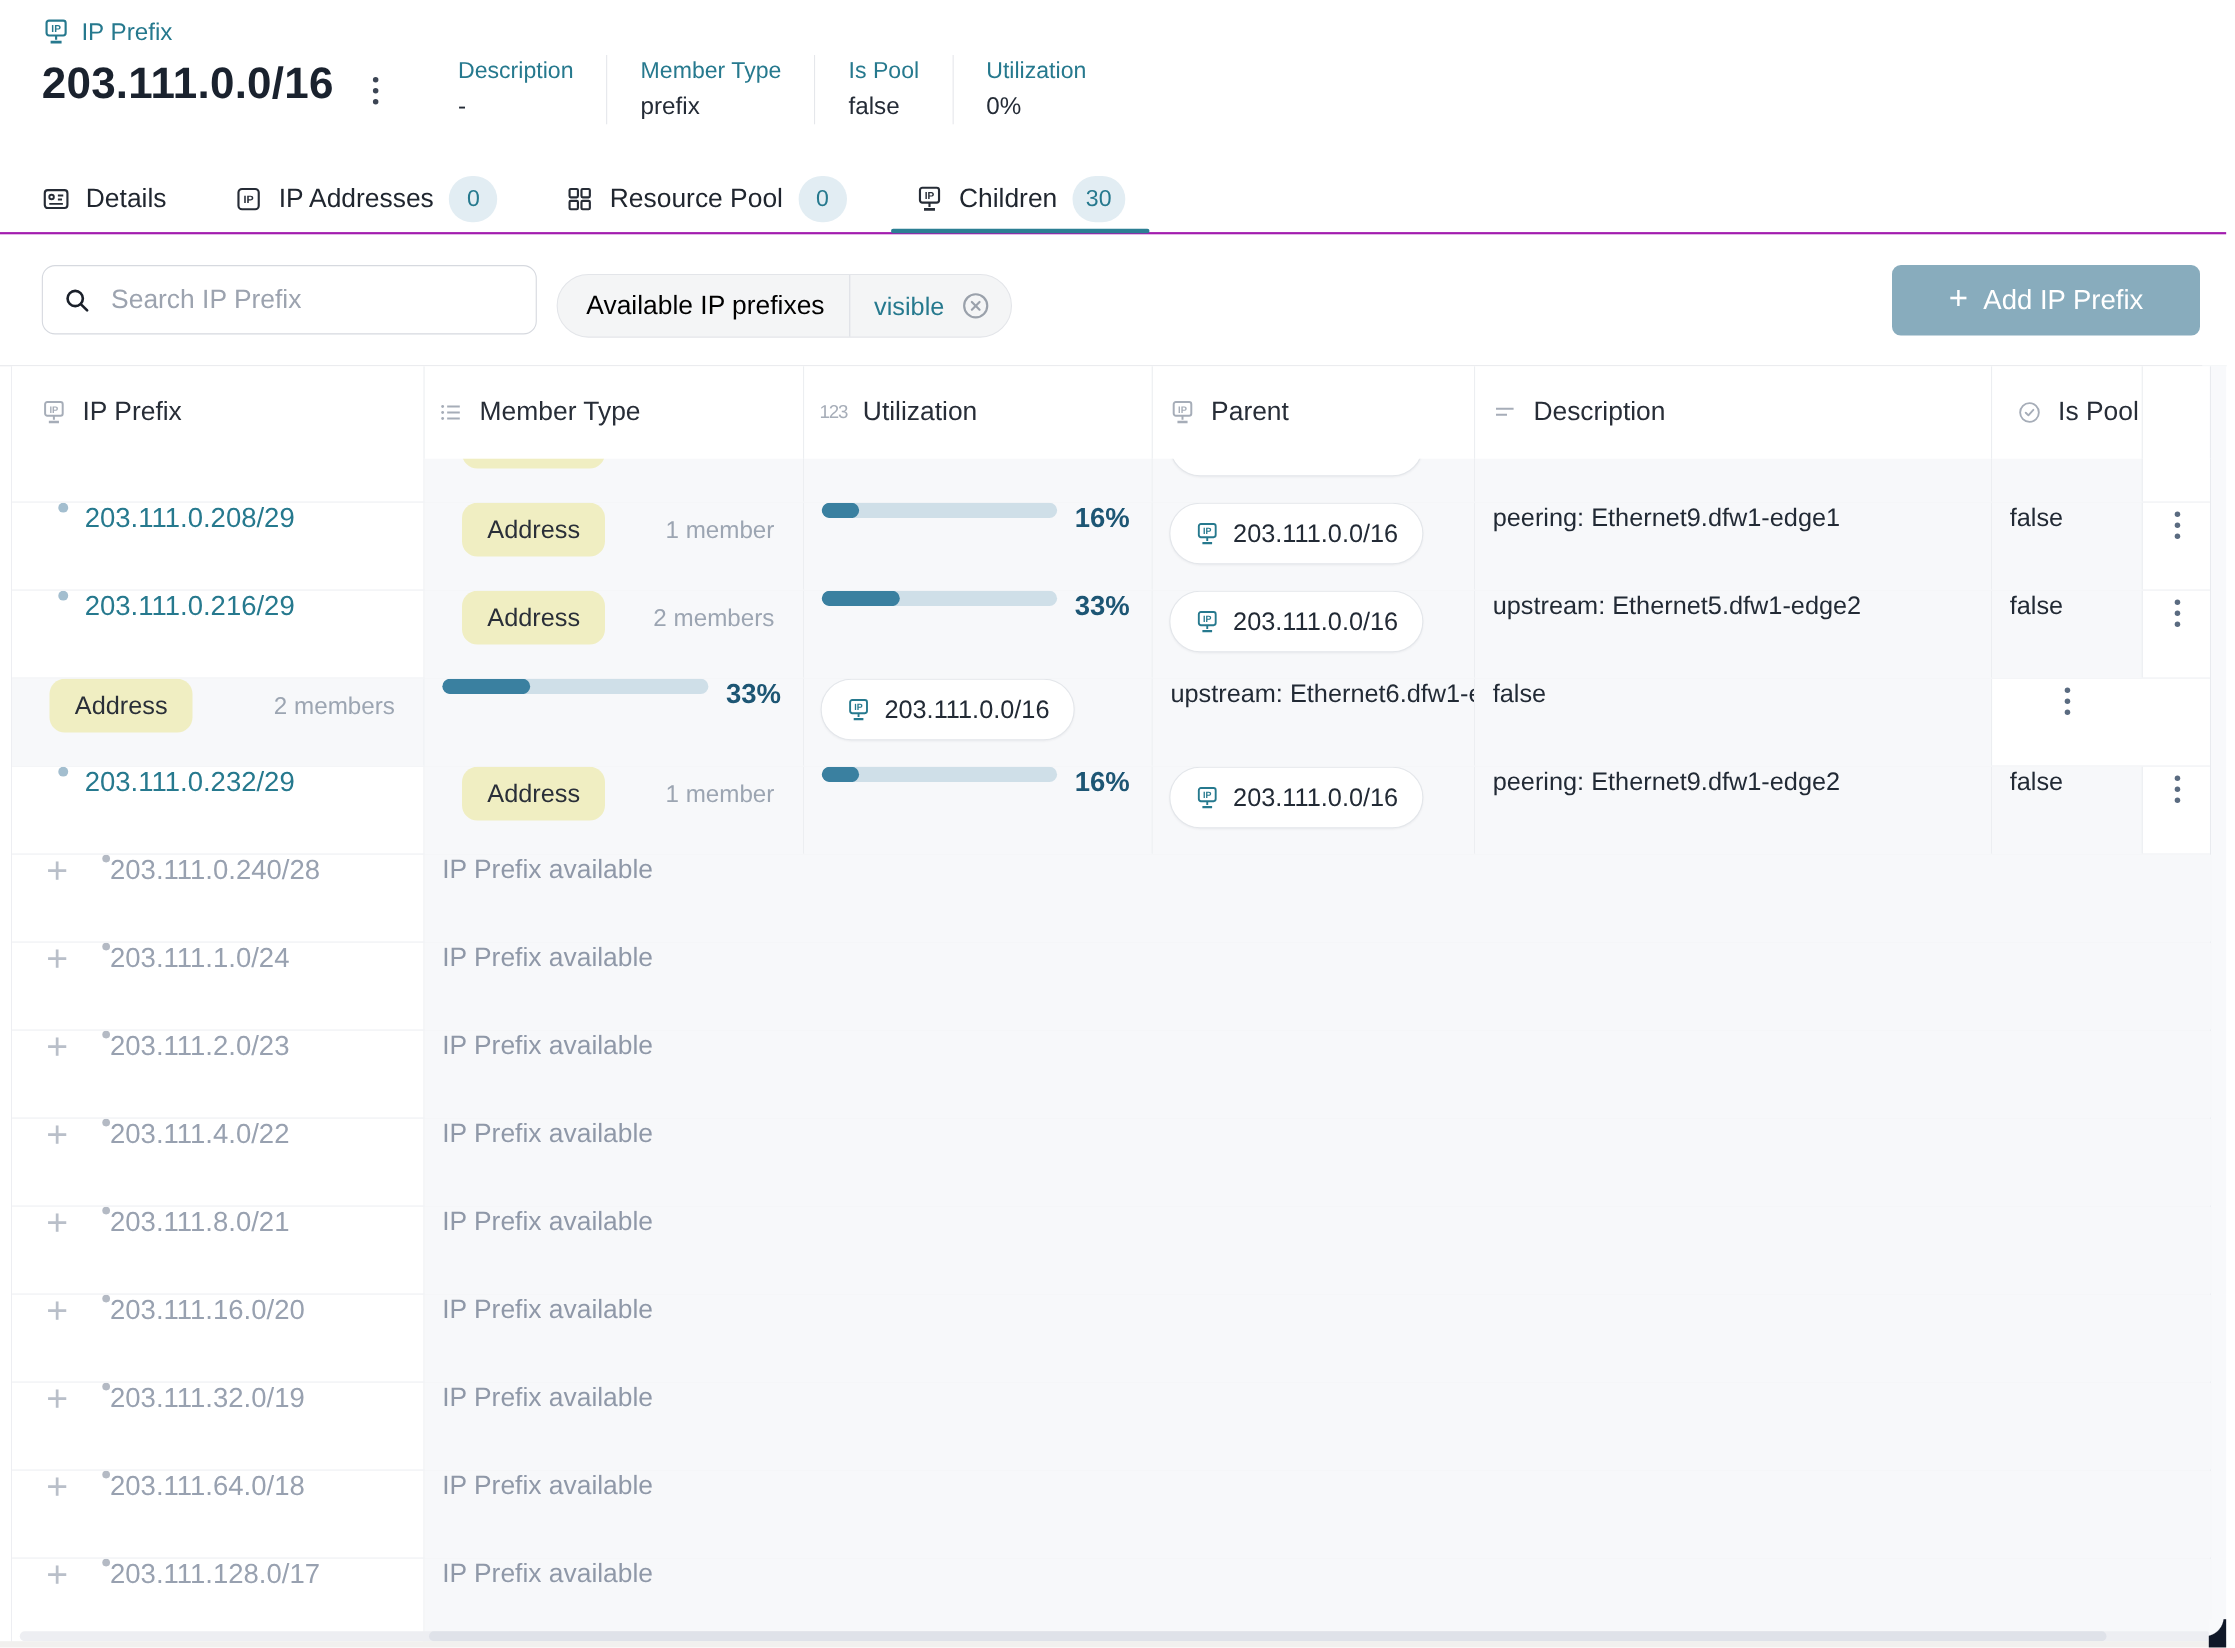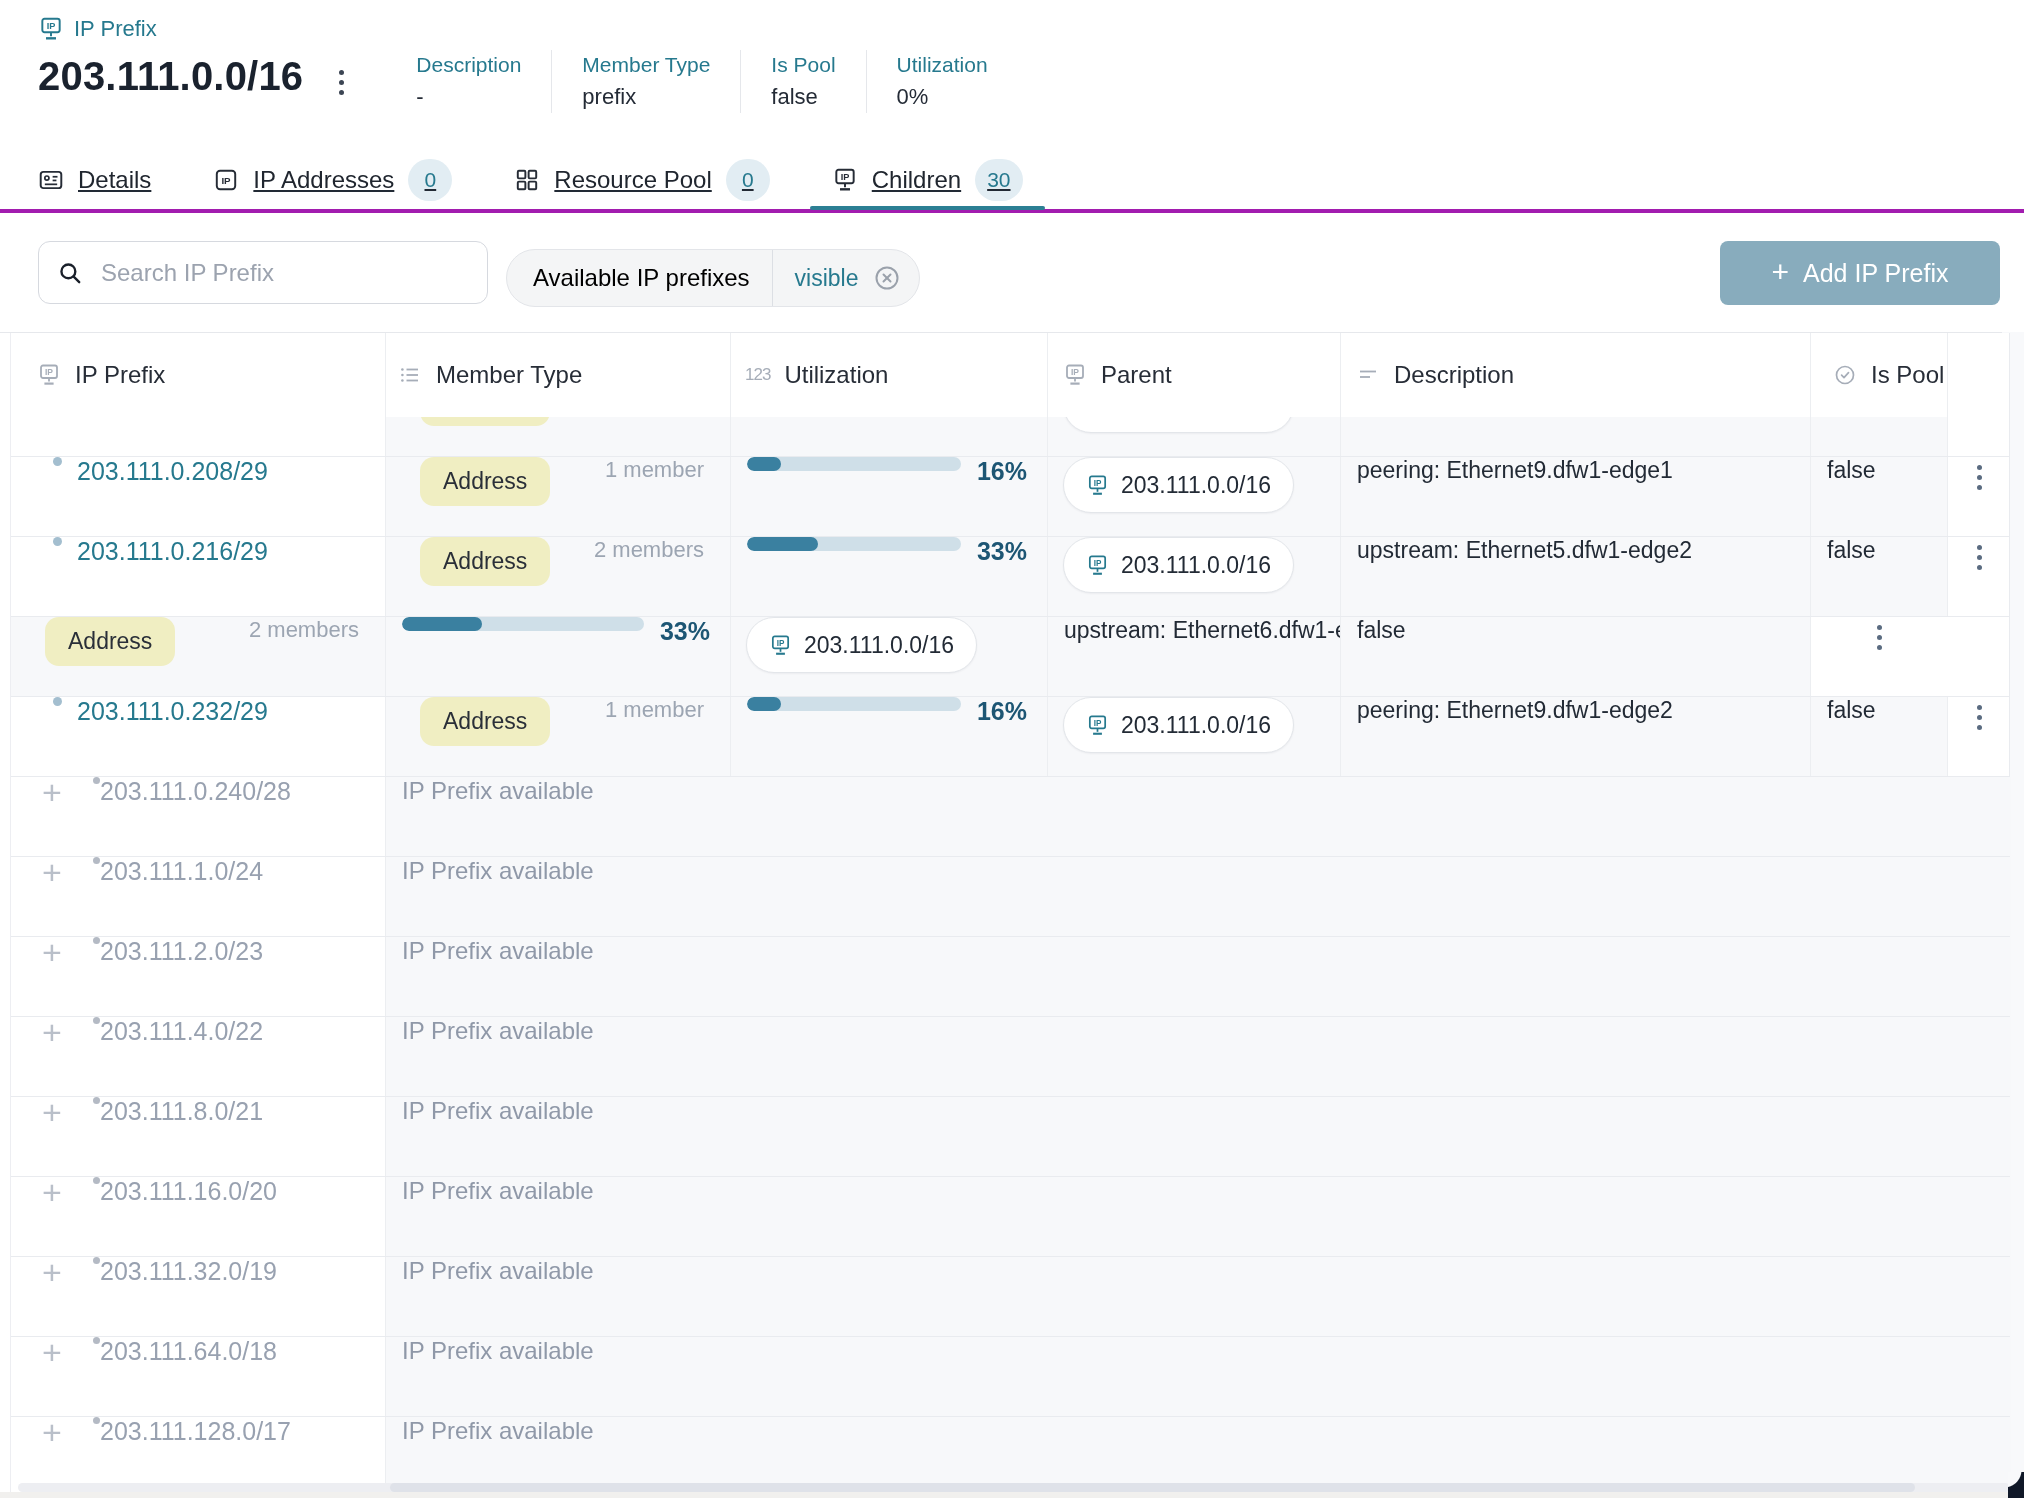--- a/index.html
+++ b/index.html
@@ -16,21 +16,21 @@
   .kebab{display:inline-flex;flex-direction:column;gap:5px;padding:10px 14px;cursor:pointer;margin:10px 0 0 22px;}
   .kebab i{width:5px;height:5px;border-radius:50%;background:#3C4554;}
   .kebab.row-kebab i{background:#5A6B80;width:5px;height:5px;}
   .meta{display:flex;margin-left:28px;}
   .meta-item{padding:0 30px;}
   .meta-item + .meta-item{border-left:1px solid #E5E7EB;}
   .meta-label{color:#26798E;font-size:21px;line-height:30px;}
   .meta-value{color:#242B36;font-size:22px;line-height:33px;}
 
   
-  .tabs{height:63px;display:flex;align-items:stretch;padding-left:16px;border-bottom:4px solid #a21caf;text-decoration:underline;}
+  .tabs{height:63px;display:flex;align-items:stretch;padding-left:16px;border-bottom:2px solid #a21caf;}
   .tab{position:relative;display:inline-flex;align-items:center;gap:14px;padding:0 22px;margin-right:18px;font-size:24px;color:#20262F;cursor:pointer;}
   .tab .ico{width:26px;height:26px;color:#262C36;}
   .tab-badge{display:inline-flex;align-items:center;justify-content:center;min-width:44px;height:42px;padding:0 12px;border-radius:22px;background:#E2EDF3;color:#26798E;font-size:21px;}
   .tab.active::after{content:"";position:absolute;left:0;right:0;bottom:-1px;height:4px;background:#2C7F94;border-radius:2px;}
 
   
   .toolbar{position:relative;height:119px;}
   .search-box{position:absolute;left:38px;top:28px;width:450px;height:63px;border:1.5px solid #D6D9DF;border-radius:12px;display:flex;align-items:center;padding:0 18px;gap:16px;background:#fff;}
   .search-box .ico{width:26px;height:26px;color:#1A202A;flex:0 0 auto;}
   .search-input{border:none;outline:none;flex:1;font-size:24px;color:#14532d;font-family:"Liberation Sans",sans-serif;background:transparent;}
@@ -62,21 +62,21 @@
   .trow{display:grid;grid-template-columns:375px 345px 317px 293px 470px 137px 63px;height:80px;align-items:center;border-bottom:1px solid #E9EBEF;background:#fff;}
   .trow.data:first-child{margin-top:-40px;}
   .cell{height:100%;display:flex;align-items:flex-start;overflow:hidden;white-space:nowrap;}
   .trow.data .cell:not(.c-prefix):not(.c-act){background:#F7F8FA;border-right:1px solid #ECEEF1;}
   .trow.data .c-prefix{border-right:1px solid #ECEEF1;}
   .c-prefix{padding-left:42px;gap:15px;}
   .dot{width:9px;height:9px;border-radius:50%;background:#A3BECF;flex:0 0 auto;}
   .plink{color:#26798E;font-size:25px;font-weight:500;text-decoration:none;cursor:pointer;}
   .c-member{padding-left:34px;}
   .mbadge{background:#F0EEC2;border-radius:14px;padding:11px 23px;font-size:23px;color:#2A2F38;}
-  .mcount{margin-left:auto;padding-right:26px;color:#9CA5B2;font-size:22px;}
+  .mcount{margin-left:auto;padding-right:26px;color:#9CA5B2;font-size:22px;margin-top:12px;}
   .c-util{padding:0 20px 0 16px;gap:0;}
   .bar{flex:1;height:14px;border-radius:7px;background:#CFDFE8;overflow:hidden;}
   .fill{display:block;height:100%;border-radius:7px;background:#3A80A0;}
   .pct{min-width:66px;text-align:right;font-size:25px;font-weight:700;color:#1D5674;}
   .c-parent{padding-left:15px;}
   .ppill{display:inline-flex;align-items:center;gap:12px;height:56px;padding:0 22px;background:#fff;border:1px solid #E3E6EA;border-radius:28px;box-shadow:0 1px 2px rgba(16,24,40,.05);cursor:pointer;}
   .ppill .ico{width:23px;height:23px;color:#26798E;flex:0 0 auto;}
   .ppill span{font-size:23px;font-weight:500;color:#222A35;}
   .c-desc{padding-left:16px;font-size:23px;color:#222A35;}
   .c-pool{padding-left:16px;font-size:23px;color:#222A35;}

